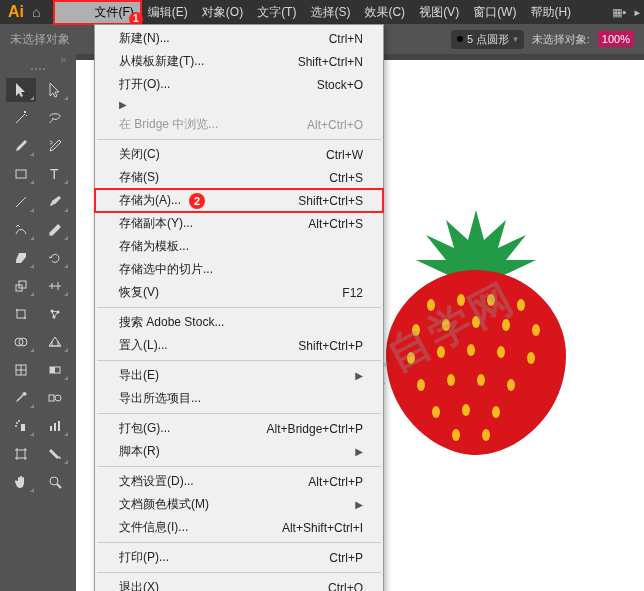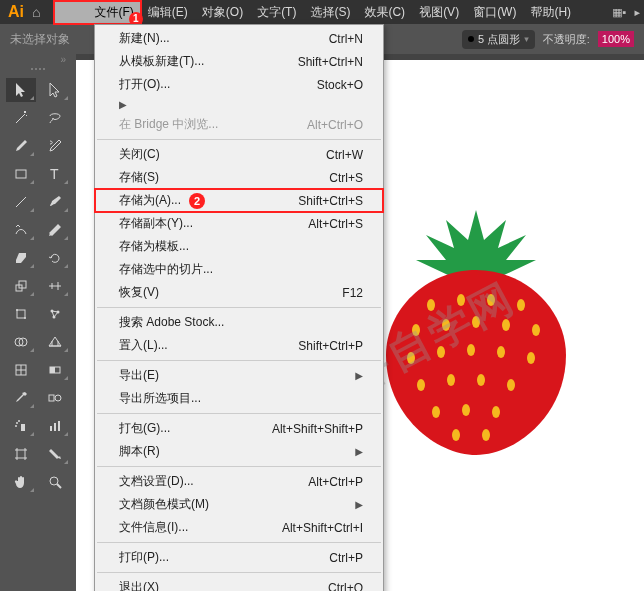--- a/index.html
+++ b/index.html
@@ -91,21 +91,21 @@
   </div>
 
   <div class="secbar">
     <span class="sel-status">未选择对象</span>
     <div class="sec-right">
       <div class="stroke-box">
         <span class="circle-bullet"></span>
         <span class="stroke-label">5 点圆形</span>
         <span class="dropdown-arrow">▾</span>
       </div>
-      <span class="opacity-label">不透明度:</span>
+      <span class="opacity-label">未选择对象:</span>
       <span class="opacity-val">100%</span>
     </div>
   </div>
 
   <div class="tab-area"></div>
 
   <div class="canvas-area">
     <svg class="strawberry" width="200" height="260" viewBox="0 0 200 260">
 
       <path fill="#239b46" d="M100 10 L108 40 L130 20 L122 48 L150 35 L130 60 L160 60 L128 75 L140 92 L110 78 L100 100 L90 78 L60 92 L72 75 L40 60 L70 60 L50 35 L78 48 L70 20 L92 40 Z"></path>
@@ -463,21 +463,21 @@
       <div class="dd-item">
         <span class="dd-left">
           <span>导出所选项目...</span>
         </span>
       </div>
       <div class="dd-sep"></div>
       <div class="dd-item">
         <span class="dd-left">
           <span>打包(G)...</span>
         </span>
-        <span>Alt+Shift+Shift+P</span>
+        <span>Alt+Bridge+Ctrl+P</span>
       </div>
       <div class="dd-item">
         <span class="dd-left">
           <span>脚本(R)</span>
         </span>
         <span class="arrow">▶</span>
       </div>
       <div class="dd-sep"></div>
       <div class="dd-item">
         <span class="dd-left">

